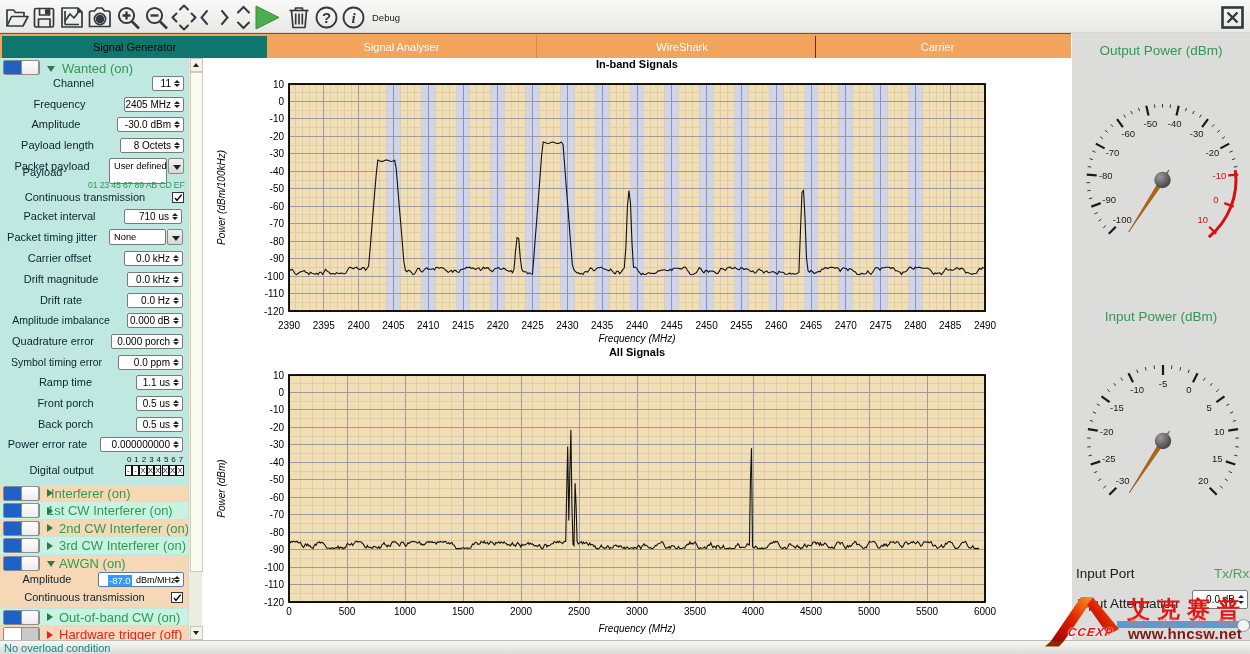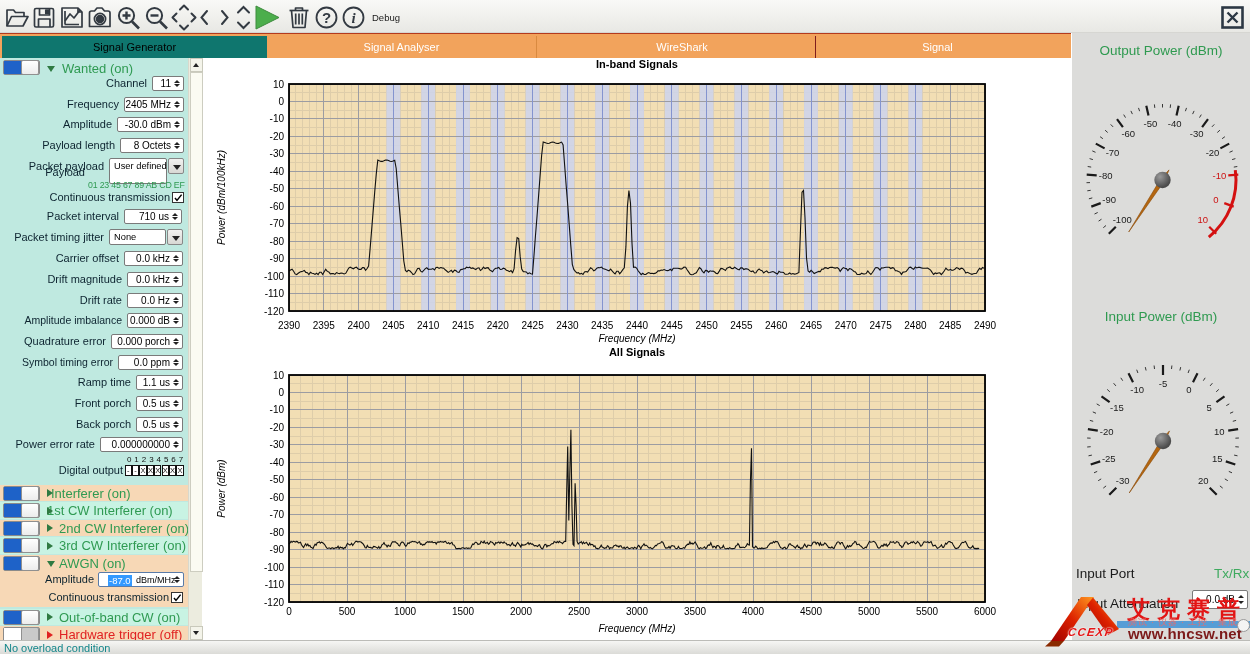--- a/index.html
+++ b/index.html
@@ -1,21 +1,21 @@
 <!DOCTYPE html>
 <html><head><meta charset="utf-8"><title>sg</title><style>
 *{margin:0;padding:0;box-sizing:border-box}
 html,body{width:1250px;height:654px;overflow:hidden;background:#fff;font-family:"Liberation Sans",sans-serif}
 .abs{position:absolute}
 #toolbar{position:absolute;left:0;top:0;width:1250px;height:33px;background:linear-gradient(#f9f9f7,#e8e8e4);border-bottom:1px solid #d6d6d2}
 #closebtn{position:absolute;left:1221px;top:6px;width:23px;height:23px;z-index:5}
 #tabs{position:absolute;left:0;top:33px;width:1071px;height:25px;background:#f2a35c;border-top:1.5px solid #b43a1e}
 .tab{position:absolute;top:1.5px;height:23.5px;font-size:11px;text-align:center;line-height:23px;color:#fff}
 #lpanel{position:absolute;left:0;top:58px;width:188px;height:581.5px;background:#bfe9e0;overflow:hidden}
-.lbl{position:absolute;text-align:right;color:#0d2430;white-space:nowrap}
+.lbl{position:absolute;text-align:center;color:#0d2430;white-space:nowrap}
 .box{position:absolute;height:15px;background:#fff;border:1px solid #7a7a7a;border-radius:2px}
 .bval{position:absolute;right:12px;top:0;height:13px;line-height:13px;font-size:10px;color:#000;white-space:nowrap}
 .cval{position:absolute;left:4px;top:0;height:14px;line-height:14px;font-size:9.3px;color:#000;white-space:nowrap}
 .cbtn{position:absolute;width:16px;height:16px;background:linear-gradient(#f2f2f0,#d8d8d4);border:1px solid #888;border-radius:2px}
 .sp{position:absolute;right:2px;top:0;width:9px;height:100%}
 .su,.sd{position:absolute;left:1.5px;width:0;height:0;border-left:3px solid transparent;border-right:3px solid transparent}
 .su{top:2.6px;border-bottom:3.4px solid #222}
 .sd{bottom:2.6px;border-top:3.4px solid #222}
 .dn{position:absolute;left:3.5px;top:6px;width:0;height:0;border-left:4px solid transparent;border-right:4px solid transparent;border-top:5px solid #222}
 .tg{position:absolute;width:37px;height:15px;border:1px solid #8a8a8a;border-radius:2px;background:#fff}
@@ -89,21 +89,21 @@
     <text x="372" y="21" font-size="9.5" fill="#1a1a1a" font-family="Liberation Sans, sans-serif">Debug</text>
   </svg>
 <svg id="closebtn" viewBox="0 0 23 23">
     <rect x="1.5" y="1.5" width="20" height="20" fill="none" stroke="#2c3844" stroke-width="2.6"></rect>
     <path d="M6.5 6.5 L16.5 16.5 M16.5 6.5 L6.5 16.5" stroke="#2c3844" stroke-width="2.4" fill="none"></path>
   </svg>
 <div id="tabs">
     <div class="tab" style="left:2px;width:265px;background:#0f766e;color:#000">Signal Generator</div>
     <div class="tab" style="left:267px;width:270px;border-right:1px solid #d98a40">Signal Analyser</div>
     <div class="tab" style="left:549px;width:267px;border-right:1px solid #7f1d1d">WireShark</div>
-    <div class="tab" style="left:804px;width:267px">Signal</div>
+    <div class="tab" style="left:804px;width:267px">Carrier</div>
   </div>
 <div class="abs" style="left:202px;top:58px;width:870px;height:581.5px;background:#fff"></div>
 <div id="lpanel">
     <div class="tg" style="left:3px;top:2px">
       <div class="tgb"></div>
       <div class="tgk"></div>
     </div>
     <div class="hdr" style="left:47px;top:2px;color:#2f9a52"><span class="tri-d"></span><span style="margin-left:15px">Wanted (on)</span></div>
     <div class="lbl" style="left:0;top:18px;width:147px;height:15px;line-height:15px;font-size:11px">Channel</div>
     <div class="box" style="left:152px;top:18px;width:32px">

